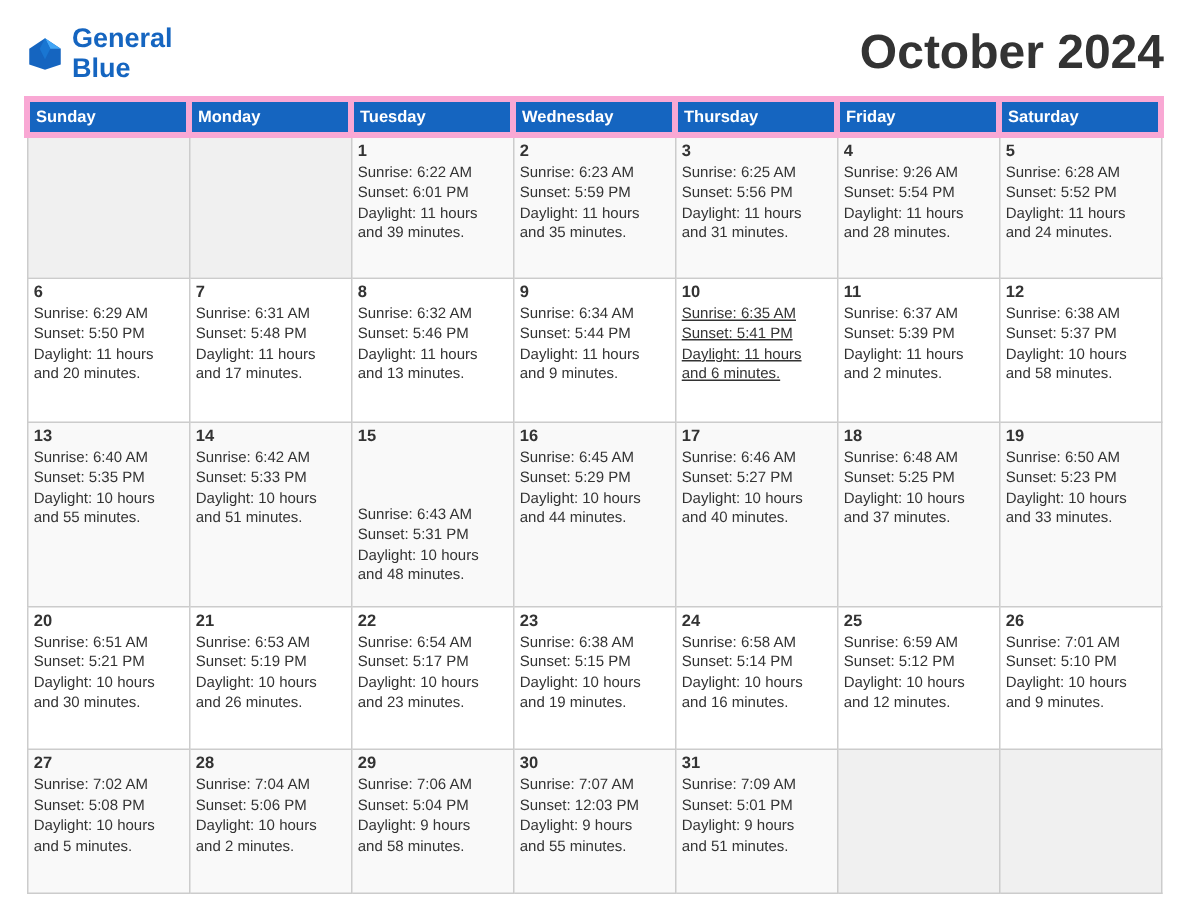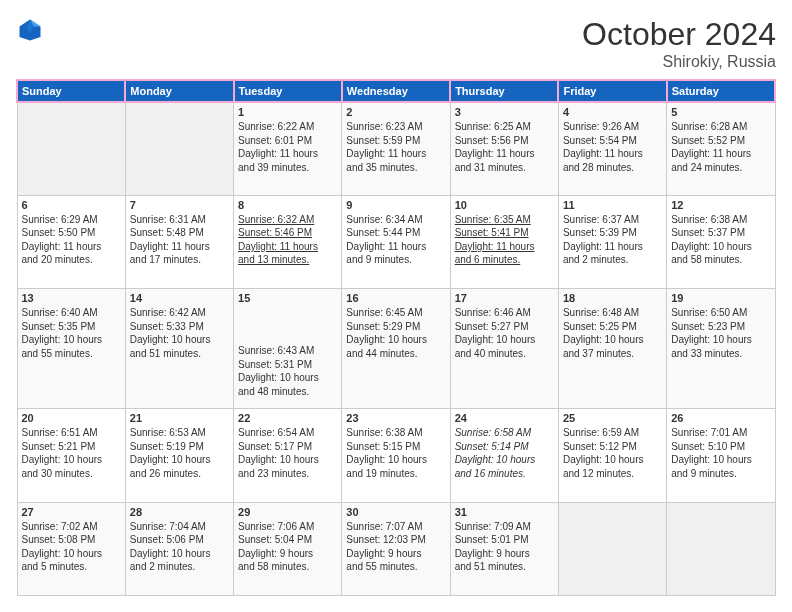--- a/index.html
+++ b/index.html
@@ -39,40 +39,40 @@
     }
     .logo-icon {
       width: 28px;
       height: 28px;
     }
     .title-block {
       text-align: right;
     }
     .month-title {
       font-size: 32px;
-      font-weight: normal;
+      font-weight: bold;
       color: #333;
     }
     .subtitle {
       font-size: 16px;
       color: #555;
     }
     .calendar {
       flex: 1;
       border-collapse: collapse;
       width: 100%;
       table-layout: fixed;
     }
     .calendar thead th {
       background: #1565c0;
       color: #fff;
       font-size: 11px;
       font-weight: bold;
       padding: 4px 4px;
-      border: 2px solid #f9a8d4;
+      border: 4px solid #f9a8d4;
       text-align: left;
     }
     .calendar tbody td {
       border: 1px solid #ccc;
       vertical-align: top;
       padding: 3px 4px;
       font-size: 9px;
       color: #333;
       background: #fff;
       height: 88px;
@@ -100,24 +100,27 @@
 <body>
 
 <div class="page">
   <div class="header">
     <div class="logo">
       <svg class="logo-icon" viewBox="0 0 32 32">
         <polygon points="16,4 28,12 28,24 16,28 4,24 4,12" fill="#1565c0"></polygon>
         <polygon points="16,4 28,12 20,12 16,4" fill="#42a5f5"></polygon>
         <polygon points="16,4 20,12 16,20 12,12" fill="#1976d2"></polygon>
       </svg>
+      <div class="logo-text">
+        <div><span>General</span></div>
+        <div><span style="color:#1565c0">Blue</span></div>
+      </div>
     </div>
     <div class="title-block">
       <div class="month-title">October 2024</div>
-      <div class="subtitle">Shirokiy, Russia</div>
     </div>
   </div>
 
   <table class="calendar">
     <thead>
       <tr>
         <th>Sunday</th>
         <th>Monday</th>
         <th>Tuesday</th>
         <th>Wednesday</th>
@@ -176,21 +179,21 @@
           </td>
           <td>
             <span class="day-num">7</span>
             <div class="cell-content" style="white-space: pre-line;">Sunrise: 6:31 AM
 Sunset: 5:48 PM
 Daylight: 11 hours
 and 17 minutes.</div>
           </td>
           <td>
             <span class="day-num">8</span>
-            <div class="cell-content" style="white-space: pre-line; text-decoration: underline;">Sunrise: 6:32 AM
+            <div class="cell-content" style="white-space: pre-line;">Sunrise: 6:32 AM
 Sunset: 5:46 PM
 Daylight: 11 hours
 and 13 minutes.</div>
           </td>
           <td>
             <span class="day-num">9</span>
             <div class="cell-content" style="white-space: pre-line;">Sunrise: 6:34 AM
 Sunset: 5:44 PM
 Daylight: 11 hours
 and 9 minutes.</div>
@@ -292,21 +295,21 @@
           </td>
           <td>
             <span class="day-num">23</span>
             <div class="cell-content" style="white-space: pre-line;">Sunrise: 6:38 AM
 Sunset: 5:15 PM
 Daylight: 10 hours
 and 19 minutes.</div>
           </td>
           <td>
             <span class="day-num">24</span>
-            <div class="cell-content" style="white-space: pre-line; font-style: italic;">Sunrise: 6:58 AM
+            <div class="cell-content" style="white-space: pre-line;">Sunrise: 6:58 AM
 Sunset: 5:14 PM
 Daylight: 10 hours
 and 16 minutes.</div>
           </td>
           <td>
             <span class="day-num">25</span>
             <div class="cell-content" style="white-space: pre-line;">Sunrise: 6:59 AM
 Sunset: 5:12 PM
 Daylight: 10 hours
 and 12 minutes.</div>

